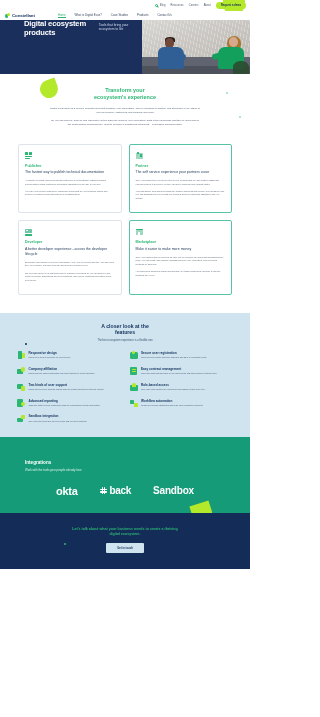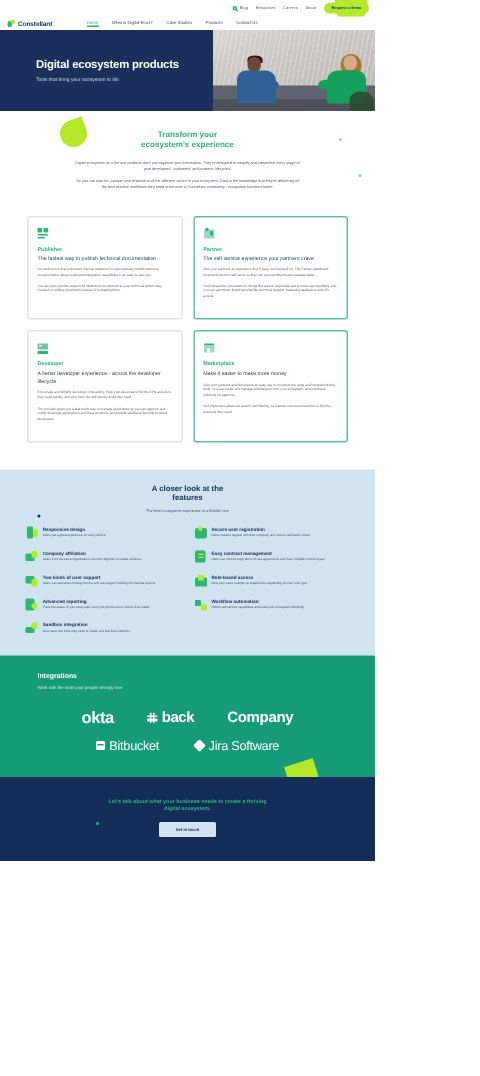--- a/index.html
+++ b/index.html
@@ -45,21 +45,21 @@
   .nav-link { font-size: 2.9px; color: #3d4b60; position: relative; padding-bottom: 1.5px; }
   .nav-link.active { color: #2bb673; }
   .nav-link.active::after {
     content:""; position:absolute; left:0; right:0; bottom:0; height:.8px; background:#2bb673;
   }
 
   
   .hero { display: flex; height: 54px; }
   .hero-left {
     flex: 0 0 142px; background: #1b2f5c; position: relative;
-    display: flex; flex-direction: column; justify-content: center; padding-left: 24px;
+    display: flex; flex-direction: row; justify-content: center; padding-left: 24px;
   }
   .hero-title { font-size: 7.6px; font-weight: bold; color: #ffffff; line-height: 1.15; letter-spacing: -.15px; }
   .hero-sub { font-size: 3.3px; color: #d3dced; margin-top: 3px; }
   .hero-right {
     flex: 1; position: relative; overflow: hidden;
     background: linear-gradient(160deg,#d8d6d2 0%,#c9c6c1 45%,#b9b5b0 100%);
   }
   .hero-right::before {
     content:""; position:absolute; inset:0;
     background:
@@ -110,21 +110,21 @@
   .feat-sub { text-align:center; font-size:2.6px; color:#3d5673; margin-top:3px; }
   .feat-dot { position:absolute; left:25px; top:30px; width:2px; height:2px; background:#13305c; border-radius:50%; }
   .feat-grid { display:grid; grid-template-columns:1fr 1fr; gap:7px 9px; padding: 9px 17px 0; }
   .feat-item { display:flex; gap:3.5px; align-items:flex-start; }
   .feat-ico { flex:0 0 8px; height:8px; position:relative; margin-top:.5px; }
   .fi-sq { position:absolute; border-radius:.6px; }
   .feat-txt h4 { font-size:3.1px; color:#13305c; font-weight:bold; margin-bottom:1.5px; }
   .feat-txt p { font-size:2.1px; color:#44586f; line-height:1.6; }
 
   
-  .integrations { background:#159b77; padding:11px 0 16px; position:relative; overflow:hidden; }
+  .integrations { background:#159b77; padding:23px 0 16px; position:relative; overflow:hidden; }
   .int-title { font-size:4.6px; font-weight:bold; color:#fff; padding-left:25px; }
   .int-sub { font-size:2.9px; color:#d6efe6; padding-left:25px; margin-top:2.5px; }
   .logo-row { display:flex; justify-content:center; align-items:center; gap:22px; margin-top:13px; }
   .logo-row.second { gap:24px; margin-top:7px; }
   .logo { color:#fff; display:flex; align-items:center; gap:3px; }
   .logo-okta { font-size:11px; font-weight:bold; letter-spacing:-.3px; }
   .logo-slack { font-size:10px; font-weight:bold; letter-spacing:-.3px; }
   .logo-github { font-size:10px; font-weight:bold; letter-spacing:-.2px; }
   .logo-bitbucket { font-size:8.5px; letter-spacing:-.2px; }
   .logo-jira { font-size:8.5px; letter-spacing:-.2px; }
@@ -399,33 +399,23 @@
       <span class="logo logo-okta">okta</span>
       <span class="logo">
         <span class="slack-mark">
           <span style="left:2px;top:0;width:1.3px;height:7px;"></span>
           <span style="left:4.2px;top:0;width:1.3px;height:7px;"></span>
           <span style="left:0;top:2px;width:7px;height:1.3px;"></span>
           <span style="left:0;top:4.2px;width:7px;height:1.3px;"></span>
         </span>
         <span class="logo-slack">back</span>
       </span>
-      <span class="logo logo-github">Company</span>
-    </div>
-
-    <div class="logo-row second">
-      <span class="logo">
-        <span class="bb-mark"></span>
-        <span class="logo-bitbucket">Bitbucket</span>
-      </span>
-      <span class="logo">
-        <span class="jira-mark"></span>
-        <span class="logo-jira">Jira Software</span>
-      </span>
-    </div>
+      <span class="logo logo-github">Sandbox</span>
+    </div>
+
     <div class="int-leaf"></div>
   </div>
 
   <div class="cta">
     <div class="cta-dot"></div>
     <div class="cta-text">Let's talk about what your business needs to create a thriving digital ecosystem.</div>
     <button class="cta-btn">Get in touch</button>
   </div>
 
 </div>

